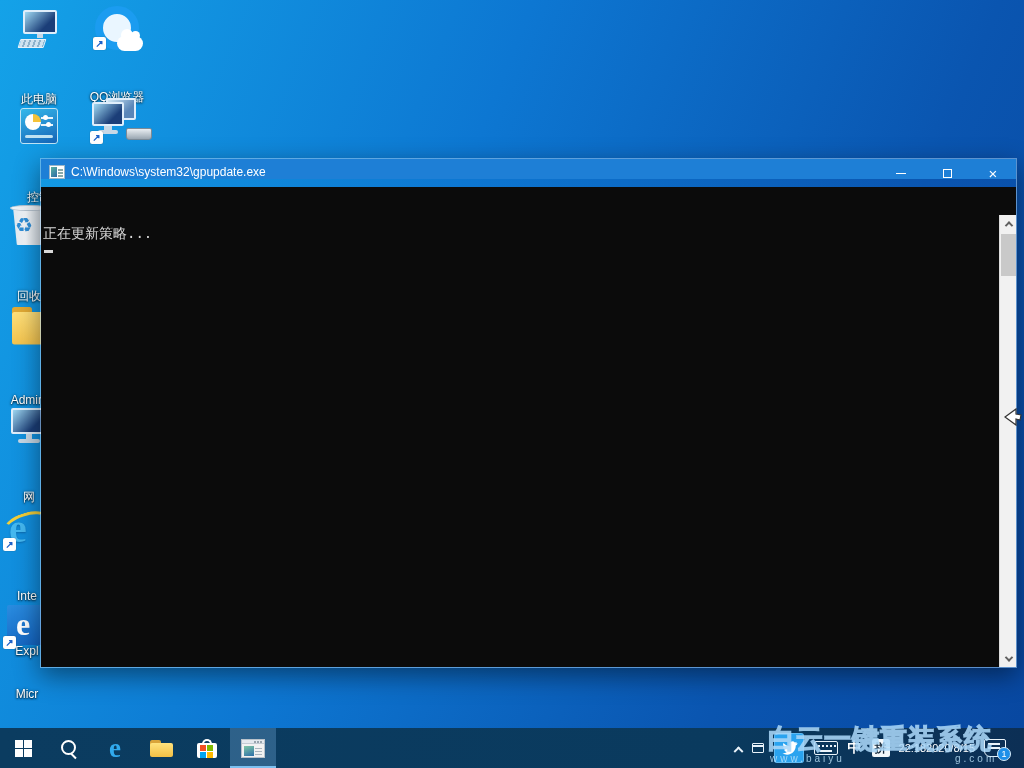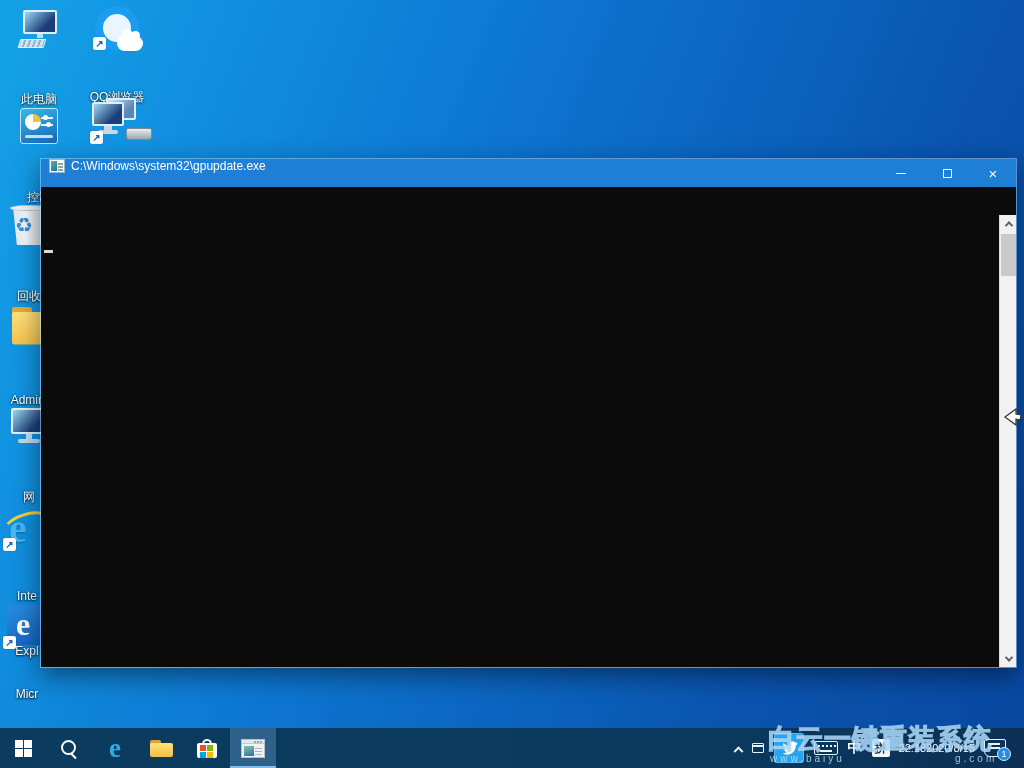--- a/index.html
+++ b/index.html
@@ -46,21 +46,21 @@
 
   
   .edge-tile { position:absolute; left:4px; top:2px; width:40px; height:40px; background:linear-gradient(160deg,#2a8de0,#1262c0); border-radius:2px; }
   .edge-tile span { position:absolute; left:9px; top:1px; font-size:32px; font-weight:bold; color:#fff; font-family:"Liberation Serif",serif; }
 
   
   .router { position:absolute; right:-6px; bottom:2px; width:26px; height:12px; background:linear-gradient(180deg,#e9eef2,#9aa7b2); border-radius:2px 2px 3px 3px; border:1px solid #7c8a96; }
 
   
   #win { position:absolute; left:40px; top:158px; width:977px; height:510px; z-index:10; box-shadow:0 8px 24px rgba(0,0,0,.45); border:1px solid rgba(160,200,235,.55); }
-  #titlebar { position:absolute; left:0; top:0; right:0; height:28px; background:#1e7fd6; display:flex; align-items:flex-start; color:#fff; font-size:12px; }
+  #titlebar { position:absolute; left:0; top:0; right:0; height:20px; background:#1e7fd6; display:flex; align-items:flex-end; color:#fff; font-size:12px; }
   .app-ico { width:16px; height:14px; margin:0 6px 0 8px; background:#fff; border:1px solid #9db6c8; position:relative; }
   .app-ico:before { content:""; position:absolute; left:1px; top:1px; right:7px; bottom:1px; background:linear-gradient(135deg,#59b2a0,#2d6ba8); }
   .app-ico:after { content:""; position:absolute; right:1px; top:3px; width:5px; height:1.5px; background:#8aa; box-shadow:0 3px 0 #8aa, 0 6px 0 #8aa; }
   .cap-btns { position:absolute; right:0; top:0; height:28px; display:flex; }
   .cap { width:46px; height:28px; display:flex; align-items:center; justify-content:center; color:#fff; }
   .glyph-min { width:10px; height:1px; background:#fff; }
   .glyph-max { width:9px; height:9px; border:1px solid #fff; }
   .glyph-close { font-size:15px; line-height:15px; }
   #client { position:absolute; left:0; top:28px; right:0; bottom:0; background:#0b0b0b; }
   #conlines { position:absolute; left:2px; top:4px; right:20px; color:#d9d9d9; font-family:"DejaVu Sans Mono",monospace; font-size:14px; line-height:17px; white-space:pre; }
@@ -231,20 +231,21 @@
         <div class="cap">
             <div class="glyph-max"></div>
           </div>
         <div class="cap">
             <div class="glyph-close">×</div>
           </div>
       </div>
     </div>
     <div id="client">
       <div id="conlines">
+        <div>正在更新策略...</div>
         <div>&nbsp;</div>
         <div>&nbsp;</div>
       </div>
       <div id="cursorblk"></div>
       <div id="vscroll">
         <div class="sarrow" style="top:0;">
             <div class="chev up"></div>
           </div>
         <div id="sthumb"></div>
         <div class="sarrow" style="bottom:0;">

